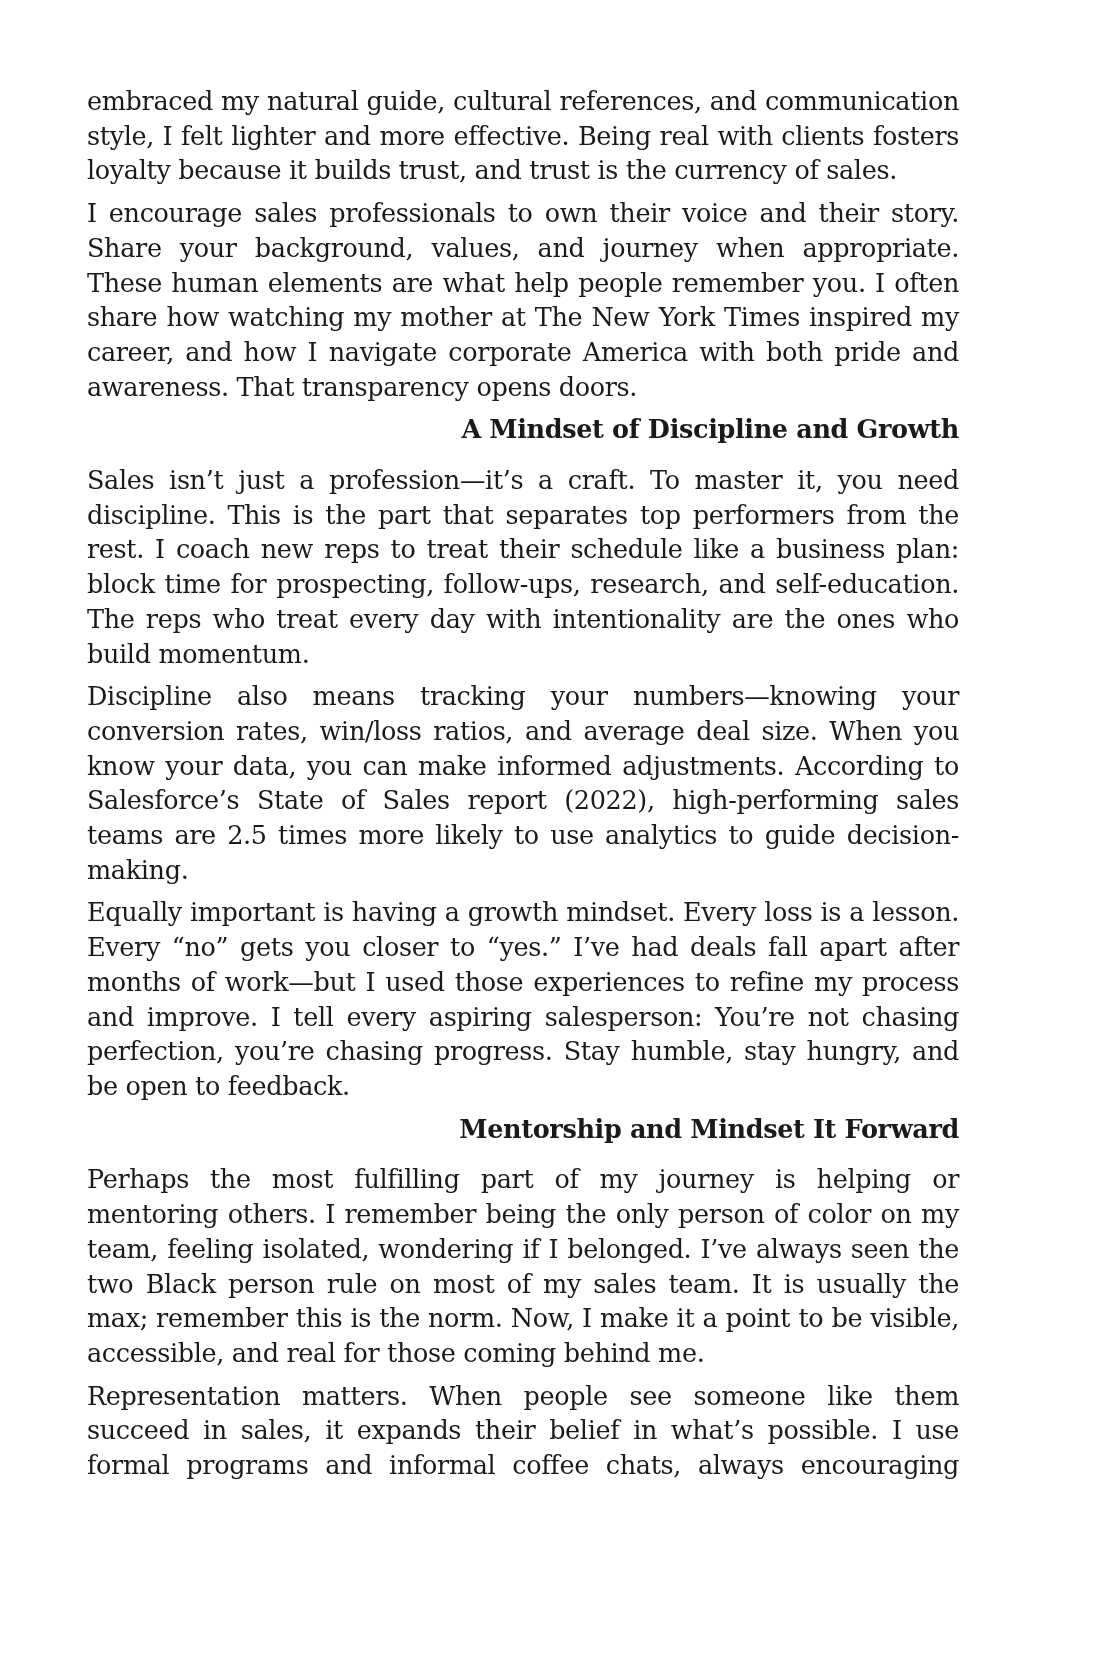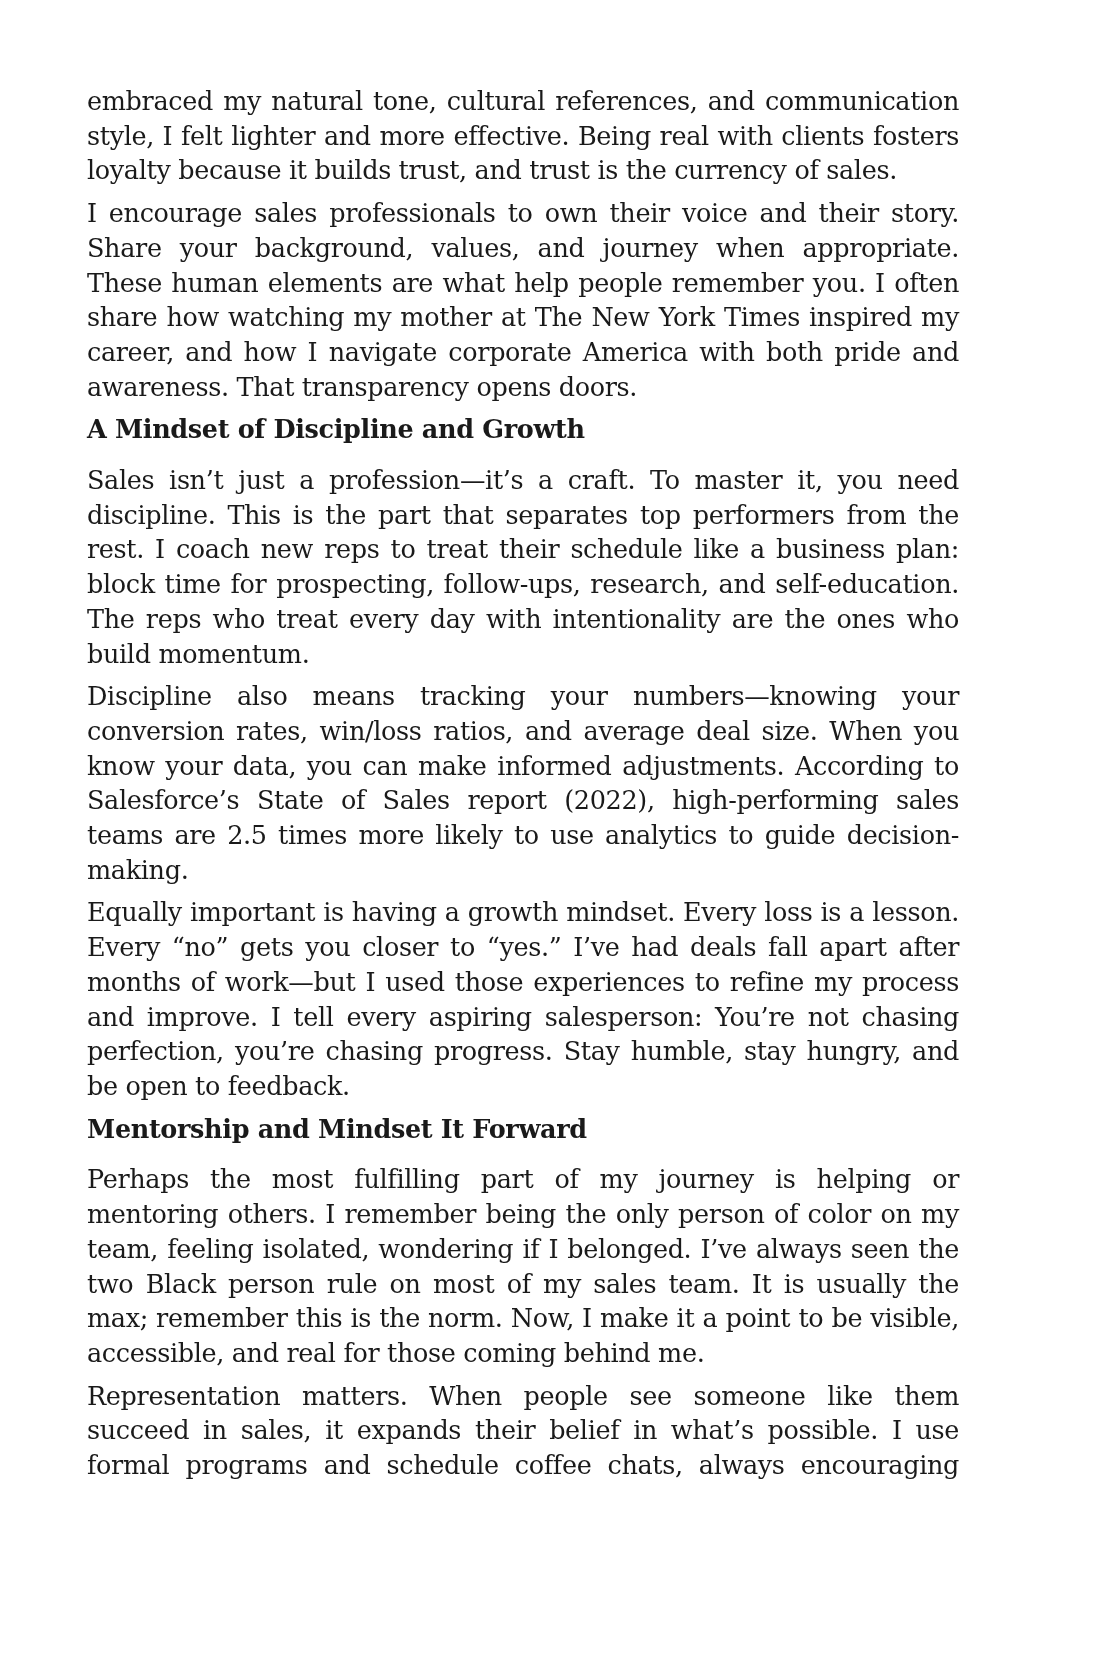--- a/index.html
+++ b/index.html
@@ -28,29 +28,29 @@
       margin: 0 0 8px 0;
       text-align: justify;
       text-align-last: left;
       hyphens: none;
     }
     .heading {
       margin: 0 0 16px 0;
       font-weight: bold;
       font-size: 25.5px;
       line-height: 34.7px;
-      text-align: left;
+      text-align: right;
     }
   </style>
 </head>
 <body>
 
 <div class="page">
-  <p class="para">embraced my natural tone, cultural references, and communication style, I felt lighter and more effective. Being real with clients fosters loyalty because it builds trust, and trust is the currency of sales.</p>
+  <p class="para">embraced my natural guide, cultural references, and communication style, I felt lighter and more effective. Being real with clients fosters loyalty because it builds trust, and trust is the currency of sales.</p>
   <p class="para">I encourage sales professionals to own their voice and their story. Share your background, values, and journey when appropriate. These human elements are what help people remember you. I often share how watching my mother at The New York Times inspired my career, and how I navigate corporate America with both pride and awareness. That transparency opens doors.</p>
   <h3 class="heading">A Mindset of Discipline and Growth</h3>
   <p class="para">Sales isn’t just a profession—it’s a craft. To master it, you need discipline. This is the part that separates top performers from the rest. I coach new reps to treat their schedule like a business plan: block time for prospecting, follow-ups, research, and self-education. The reps who treat every day with intentionality are the ones who build momentum.</p>
   <p class="para">Discipline also means tracking your numbers—knowing your conversion rates, win/loss ratios, and average deal size. When you know your data, you can make informed adjustments. According to Salesforce’s State of Sales report (2022), high-performing sales teams are 2.5 times more likely to use analytics to guide decision-making.</p>
   <p class="para">Equally important is having a growth mindset. Every loss is a lesson. Every “no” gets you closer to “yes.” I’ve had deals fall apart after months of work—but I used those experiences to refine my process and improve. I tell every aspiring salesperson: You’re not chasing perfection, you’re chasing progress. Stay humble, stay hungry, and be open to feedback.</p>
   <h3 class="heading">Mentorship and Mindset It Forward</h3>
   <p class="para">Perhaps the most fulfilling part of my journey is helping or mentoring others. I remember being the only person of color on my team, feeling isolated, wondering if I belonged. I’ve always seen the two Black person rule on most of my sales team. It is usually the max; remember this is the norm. Now, I make it a point to be visible, accessible, and real for those coming behind me.</p>
-  <p class="para" style="text-align-last: justify;">Representation matters. When people see someone like them succeed in sales, it expands their belief in what’s possible. I use formal programs and schedule coffee chats, always encouraging</p>
+  <p class="para" style="text-align-last: justify;">Representation matters. When people see someone like them succeed in sales, it expands their belief in what’s possible. I use formal programs and informal coffee chats, always encouraging</p>
 </div>
 
 </body></html>

